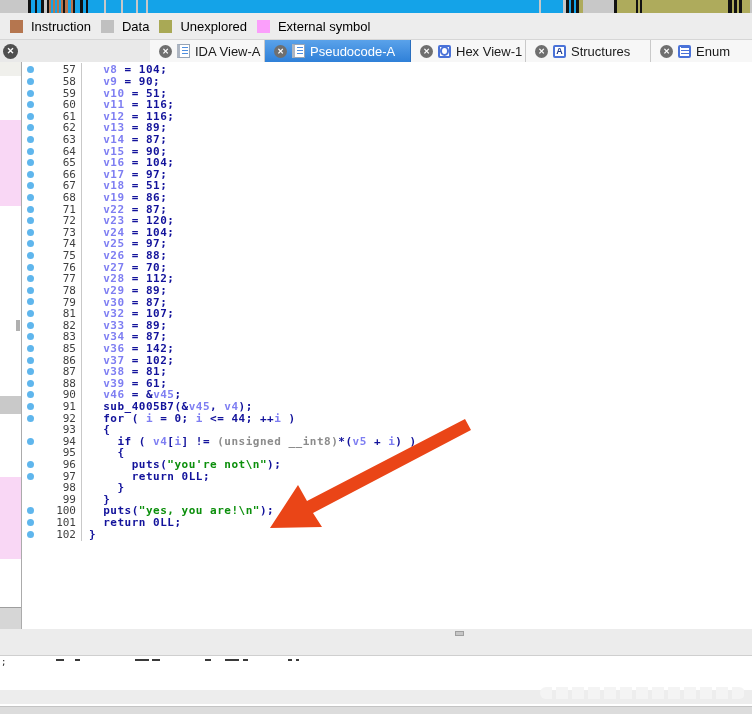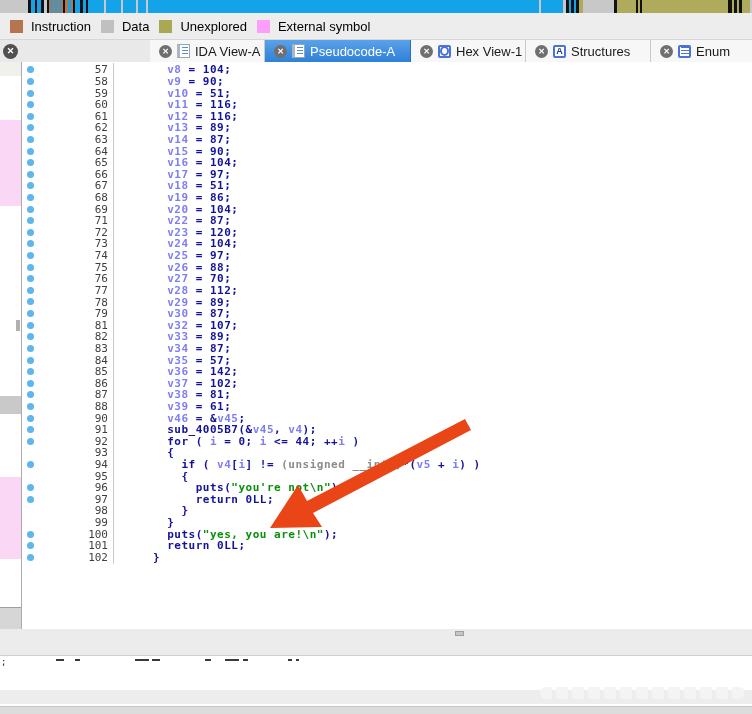--- a/index.html
+++ b/index.html
@@ -40,21 +40,21 @@
   .icon-enum{border:2px solid #4a72d8;border-radius:2px;height:13px;}
   .icon-enum::before{content:"";width:8px;height:8px;
            background:repeating-linear-gradient(#4a72d8 0 1px,transparent 1px 3px);}
   
   .leftstrip{position:absolute;left:0;top:62px;width:22px;height:567px;background:#fff;
              border-right:1px solid #ababab;box-sizing:border-box;}
   .ls-block{position:absolute;left:0;width:21px;}
   
   .codepane{position:absolute;left:22px;top:62px;width:730px;height:545px;background:#fff;overflow:hidden;}
   .codelines{position:absolute;left:0;top:2px;right:0;}
-  .crow{display:flex;align-items:center;height:11.62px;gap:32px;}
+  .crow{display:flex;align-items:center;height:11.62px;}
   .bullet{width:17px;display:flex;justify-content:center;align-items:center;flex:0 0 auto;}
   .bullet.on::before{content:"";width:7px;height:7px;border-radius:50%;background:#5fb6ed;}
   .lnum{width:37px;flex:0 0 auto;text-align:right;padding-right:5px;border-right:1px solid #c9c9c9;
         color:#3f3f3f;font:11px "DejaVu Sans Mono",monospace;}
   .ctext{padding-left:7px;font:bold 11px "DejaVu Sans Mono",monospace;letter-spacing:.5px;white-space:pre;}
   .tk-v{color:#7e7ef2;} .tk-k{color:#12129b;} .tk-t{color:#8c8c8c;} .tk-s{color:#0b8f0b;}
   
   .arrowsvg{position:absolute;left:0;top:0;pointer-events:none;}
   
   .statusgap{position:absolute;left:22px;top:607px;width:39px;height:22px;background:#fff;}
@@ -255,25 +255,20 @@
           <span class="lnum">67</span>
           <span class="ctext"><span class="tk-k">  </span><span class="tk-v">v18</span><span class="tk-k"> = 51;</span></span>
         </div>
         <div class="crow">
           <span class="bullet on"></span>
           <span class="lnum">68</span>
           <span class="ctext"><span class="tk-k">  </span><span class="tk-v">v19</span><span class="tk-k"> = 86;</span></span>
         </div>
         <div class="crow">
           <span class="bullet on"></span>
-          <span class="lnum">69</span>
-          <span class="ctext"><span class="tk-k">  </span><span class="tk-v">v20</span><span class="tk-k"> = 104;</span></span>
-        </div>
-        <div class="crow">
-          <span class="bullet on"></span>
           <span class="lnum">71</span>
           <span class="ctext"><span class="tk-k">  </span><span class="tk-v">v22</span><span class="tk-k"> = 87;</span></span>
         </div>
         <div class="crow">
           <span class="bullet on"></span>
           <span class="lnum">72</span>
           <span class="ctext"><span class="tk-k">  </span><span class="tk-v">v23</span><span class="tk-k"> = 120;</span></span>
         </div>
         <div class="crow">
           <span class="bullet on"></span>
@@ -317,25 +312,20 @@
         </div>
         <div class="crow">
           <span class="bullet on"></span>
           <span class="lnum">82</span>
           <span class="ctext"><span class="tk-k">  </span><span class="tk-v">v33</span><span class="tk-k"> = 89;</span></span>
         </div>
         <div class="crow">
           <span class="bullet on"></span>
           <span class="lnum">83</span>
           <span class="ctext"><span class="tk-k">  </span><span class="tk-v">v34</span><span class="tk-k"> = 87;</span></span>
-        </div>
-        <div class="crow">
-          <span class="bullet on"></span>
-          <span class="lnum">84</span>
-          <span class="ctext"><span class="tk-k">  </span><span class="tk-v">v35</span><span class="tk-k"> = 57;</span></span>
         </div>
         <div class="crow">
           <span class="bullet on"></span>
           <span class="lnum">85</span>
           <span class="ctext"><span class="tk-k">  </span><span class="tk-v">v36</span><span class="tk-k"> = 142;</span></span>
         </div>
         <div class="crow">
           <span class="bullet on"></span>
           <span class="lnum">86</span>
           <span class="ctext"><span class="tk-k">  </span><span class="tk-v">v37</span><span class="tk-k"> = 102;</span></span>

